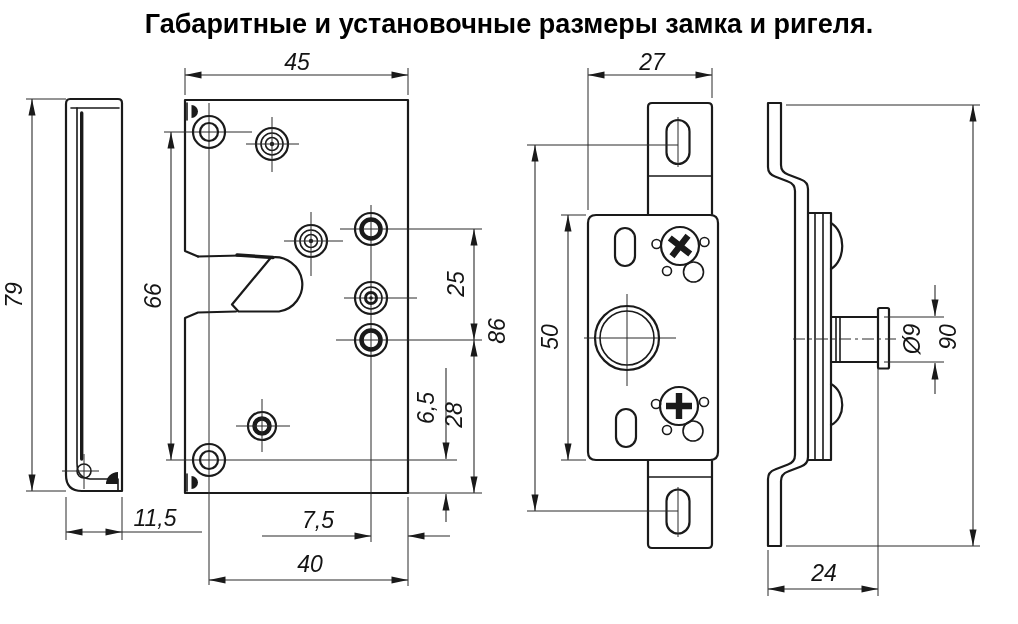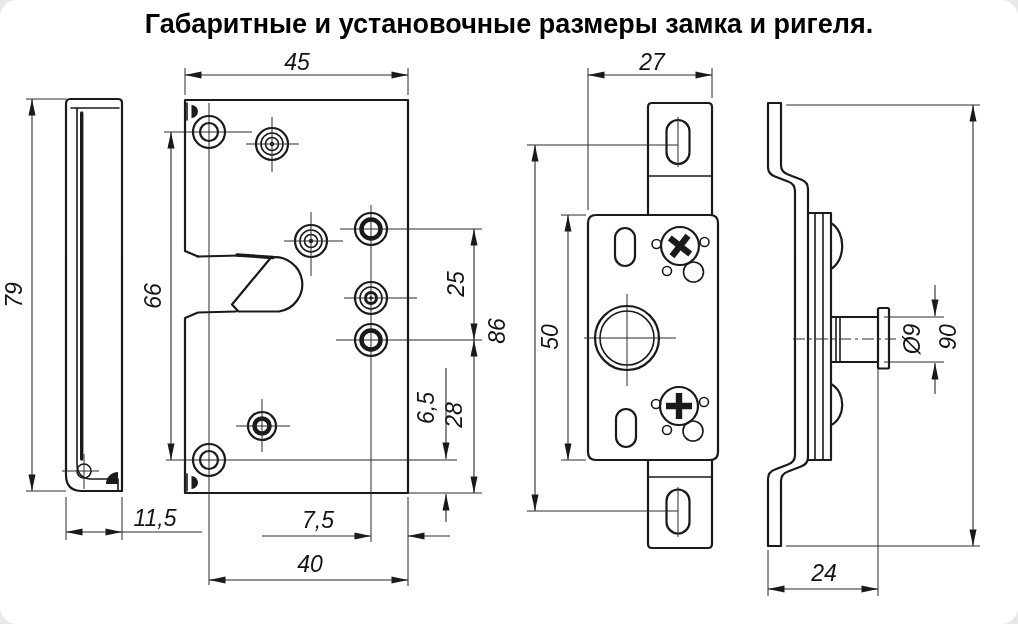--- a/index.html
+++ b/index.html
@@ -1,18 +1,18 @@
 <!DOCTYPE html>
 <html><head>
 <meta charset="utf-8">
 <style>
   html,body { margin:0; padding:0; background:#e8e8e8; }
   .page {
     position:relative; width:1018px; height:624px; background:#ffffff;
-    font-family:"Liberation Sans", sans-serif; overflow:hidden;border-radius:17px;
+    font-family:"Liberation Sans", sans-serif; overflow:hidden;
   }
   svg { display:block; }
   .ol   { fill:none; stroke:#1a1a1a; stroke-width:2.2; stroke-linejoin:round; stroke-linecap:round; }
   .ol15 { fill:none; stroke:#1a1a1a; stroke-width:1.6; stroke-linejoin:round; stroke-linecap:round; }
   .th   { fill:none; stroke:#1a1a1a; stroke-width:3.4; stroke-linecap:round; }
   .thr  { fill:none; stroke:#1a1a1a; stroke-width:4.5; }
   .thr3 { fill:none; stroke:#1a1a1a; stroke-width:3; }
   .cl   { fill:none; stroke:#2b2b2b; stroke-width:1; }
   .dash { stroke-dasharray:12 4 3 4; }
   .dim  { fill:none; stroke:#2b2b2b; stroke-width:1.1; }

